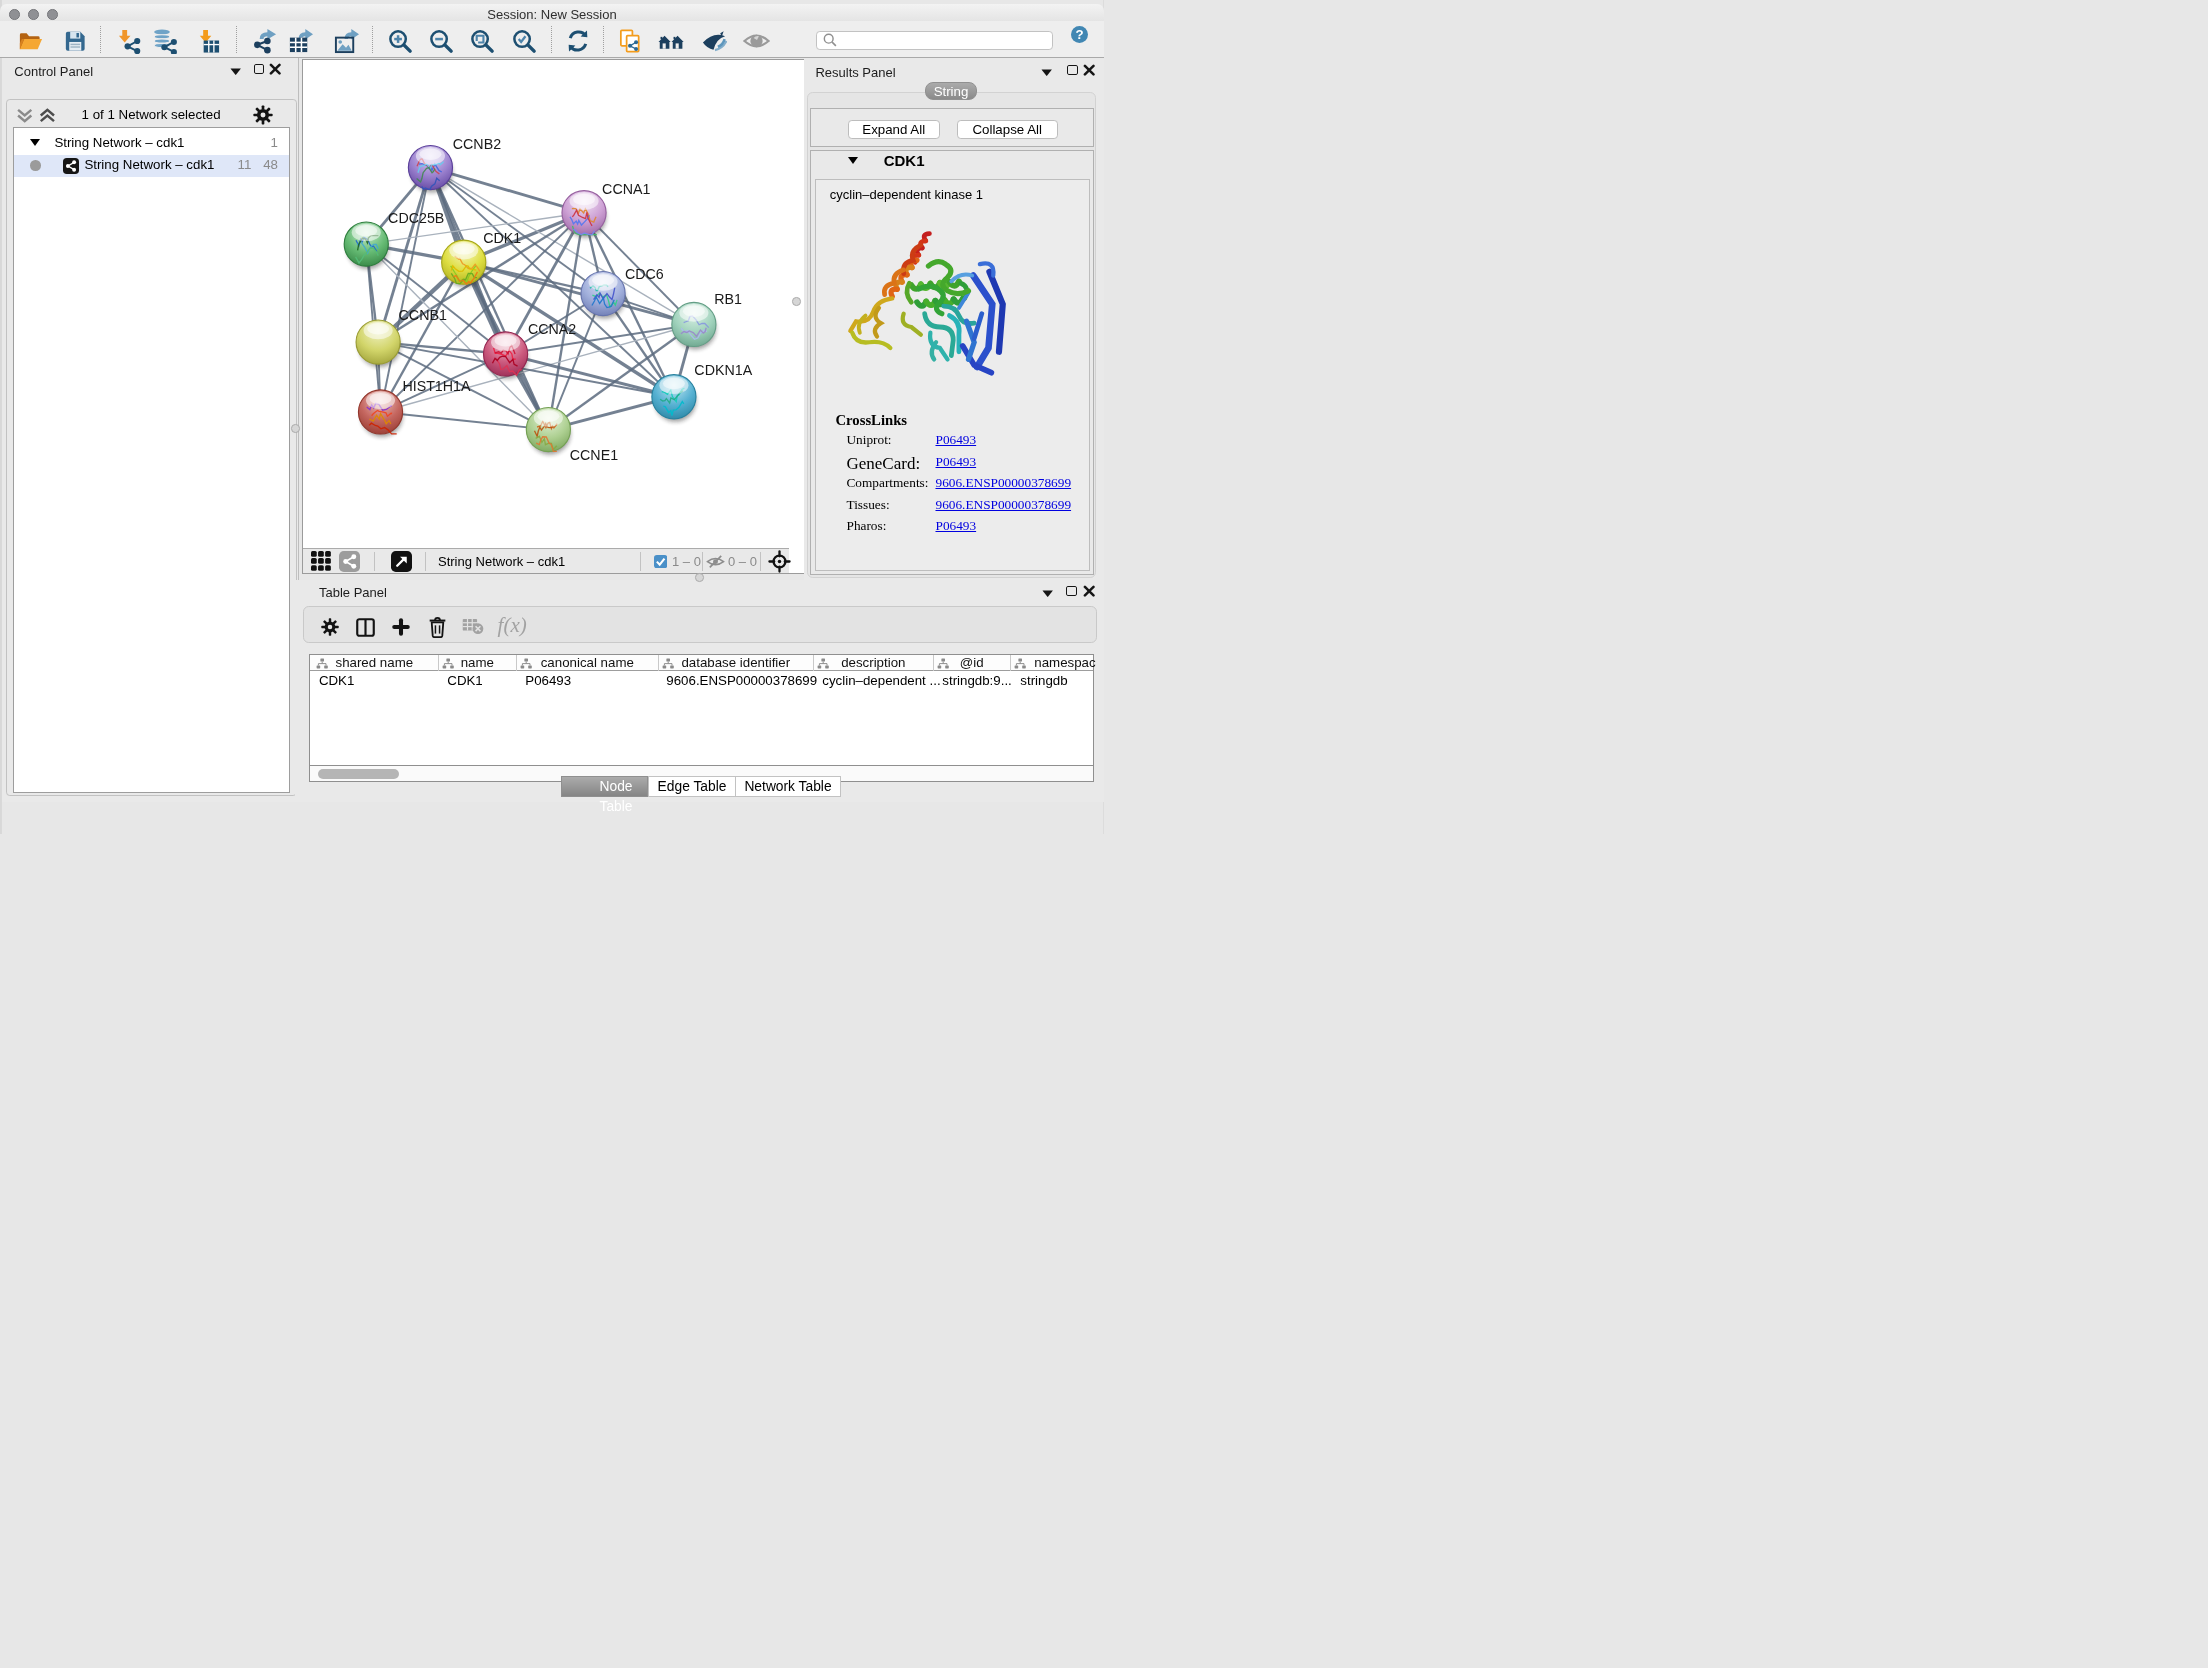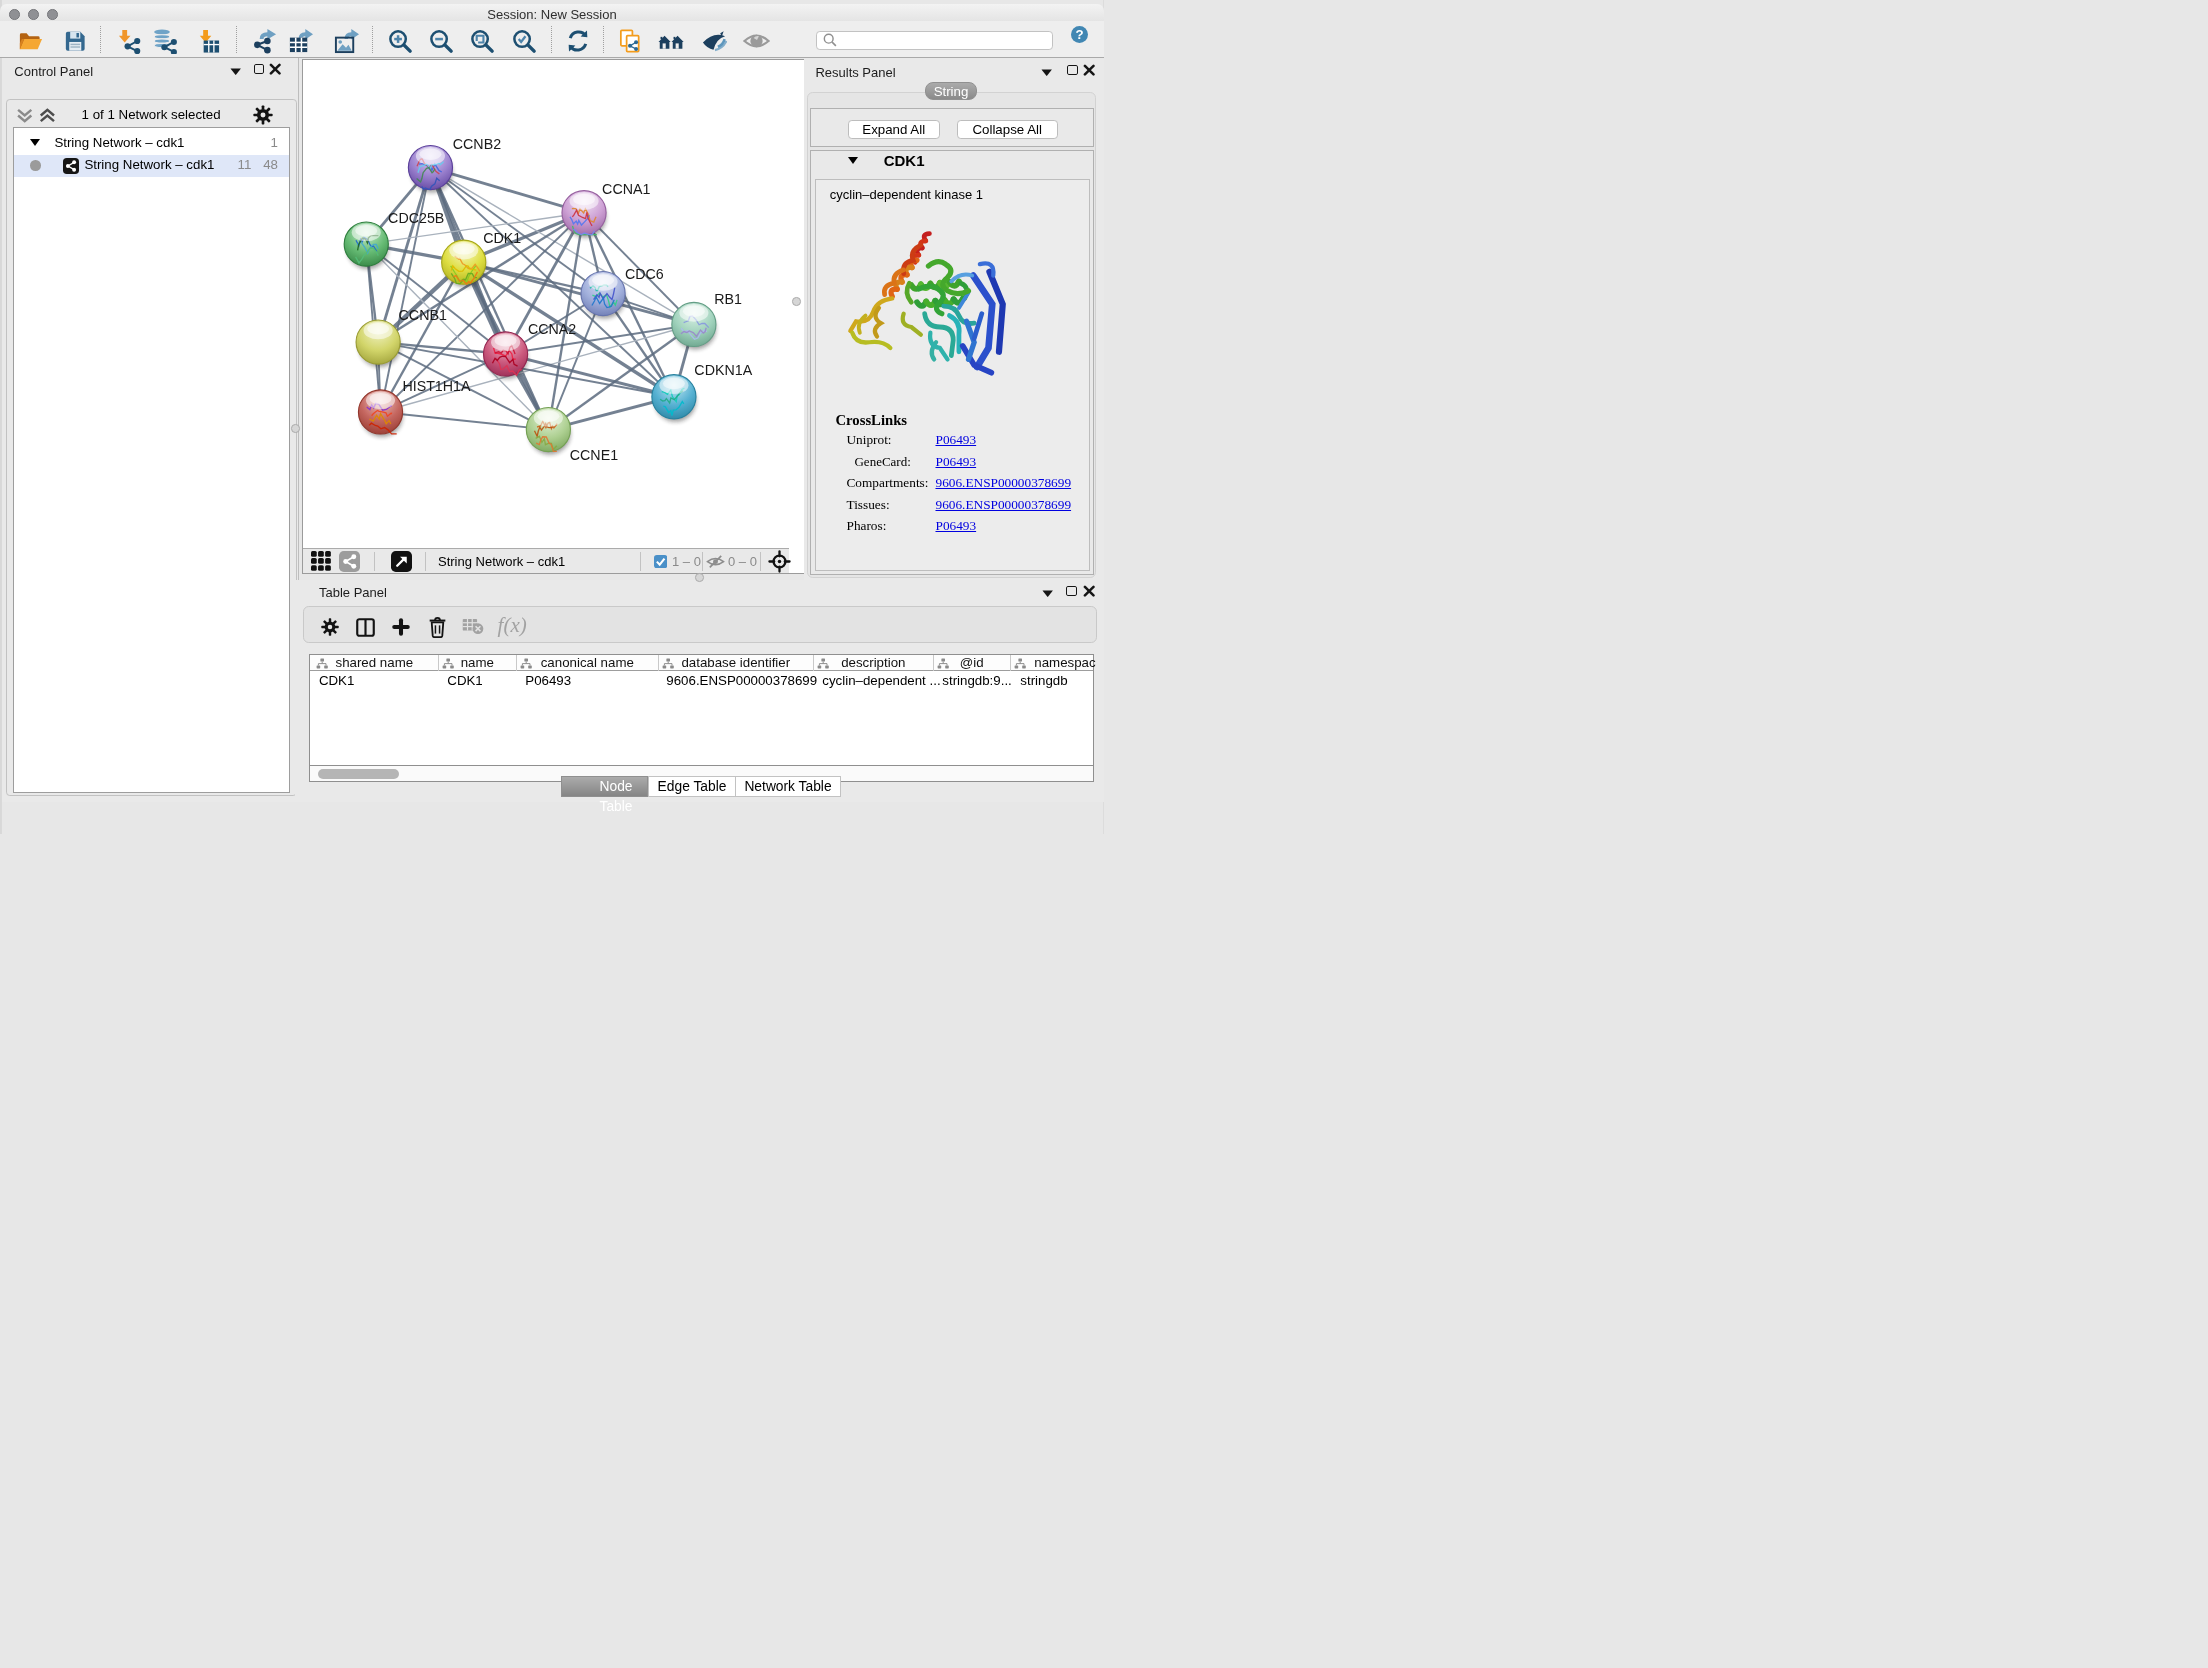--- a/index.html
+++ b/index.html
@@ -665,21 +665,21 @@
 <path d="M86 66 q12 -6 20 0 q10 6 2 14 q-8 8 2 12" stroke="#33a437" stroke-width="5.5"></path>
 <path d="M112 84 q12 0 16 10 q4 10 16 8" stroke="#2aa59b" stroke-width="5"></path>
 <path d="M136 100 l8 22 l-6 18" stroke="#2f74d0" stroke-width="5.5"></path>
 <path d="M98 112 q-2 14 10 16 l8 12" stroke="#2fb2ac" stroke-width="4.5"></path>
 <path d="M152 92 l-8 26" stroke="#2b5ecc" stroke-width="5"></path>
               </g>
             </svg></div>
         <div class="serif" style="position:absolute; left:19px; top:232px; font-size:14.7px; font-weight:bold;">CrossLinks</div>
         <div class="serif" style="position:absolute; left:30px; top:252px; font-size:13.3px;">Uniprot:</div>
         <div class="serif rlink" style="position:absolute; left:119px; top:252px; font-size:13.3px;">P06493</div>
-        <div class="serif" style="position:absolute; left:30px; top:274px; font-size:13px;margin-left:8px;">GeneCard:</div>
+        <div class="serif" style="position:absolute; left:30px; top:274px; font-size:17px;">GeneCard:</div>
         <div class="serif rlink" style="position:absolute; left:119px; top:274px; font-size:13.3px;">P06493</div>
         <div class="serif" style="position:absolute; left:30px; top:295px; font-size:13.3px;">Compartments:</div>
         <div class="serif rlink" style="position:absolute; left:119px; top:295px; font-size:13.3px;">9606.ENSP00000378699</div>
         <div class="serif" style="position:absolute; left:30px; top:317px; font-size:13.3px;">Tissues:</div>
         <div class="serif rlink" style="position:absolute; left:119px; top:317px; font-size:13.3px;">9606.ENSP00000378699</div>
         <div class="serif" style="position:absolute; left:30px; top:338px; font-size:13.3px;">Pharos:</div>
         <div class="serif rlink" style="position:absolute; left:119px; top:338px; font-size:13.3px;">P06493</div>
       </div>
     </div>
   </div>

